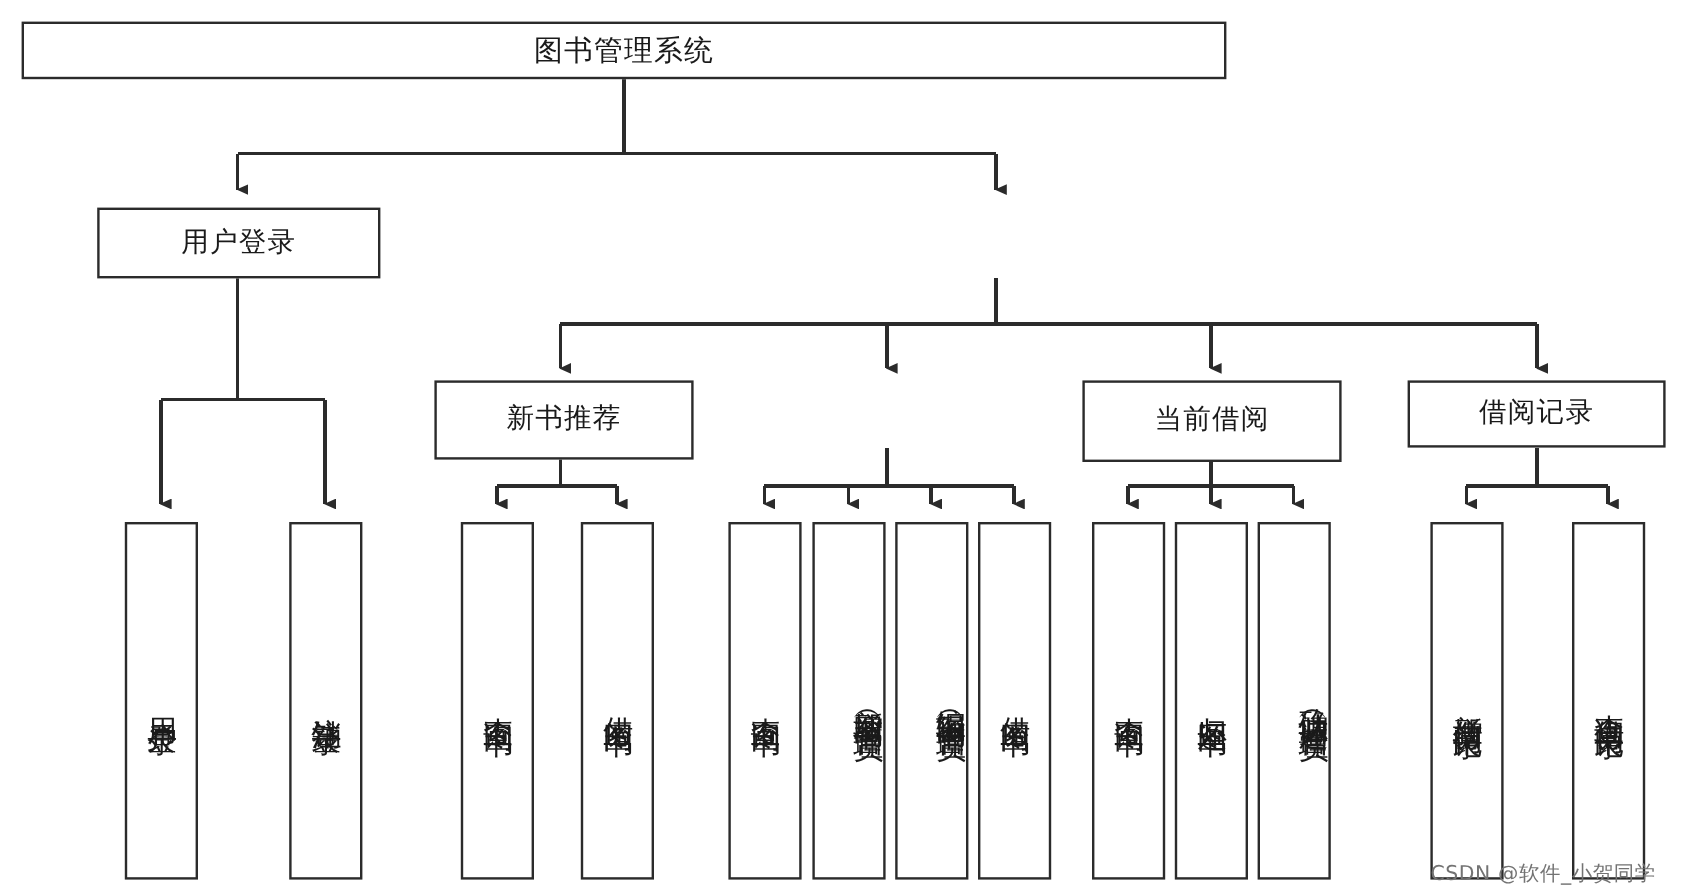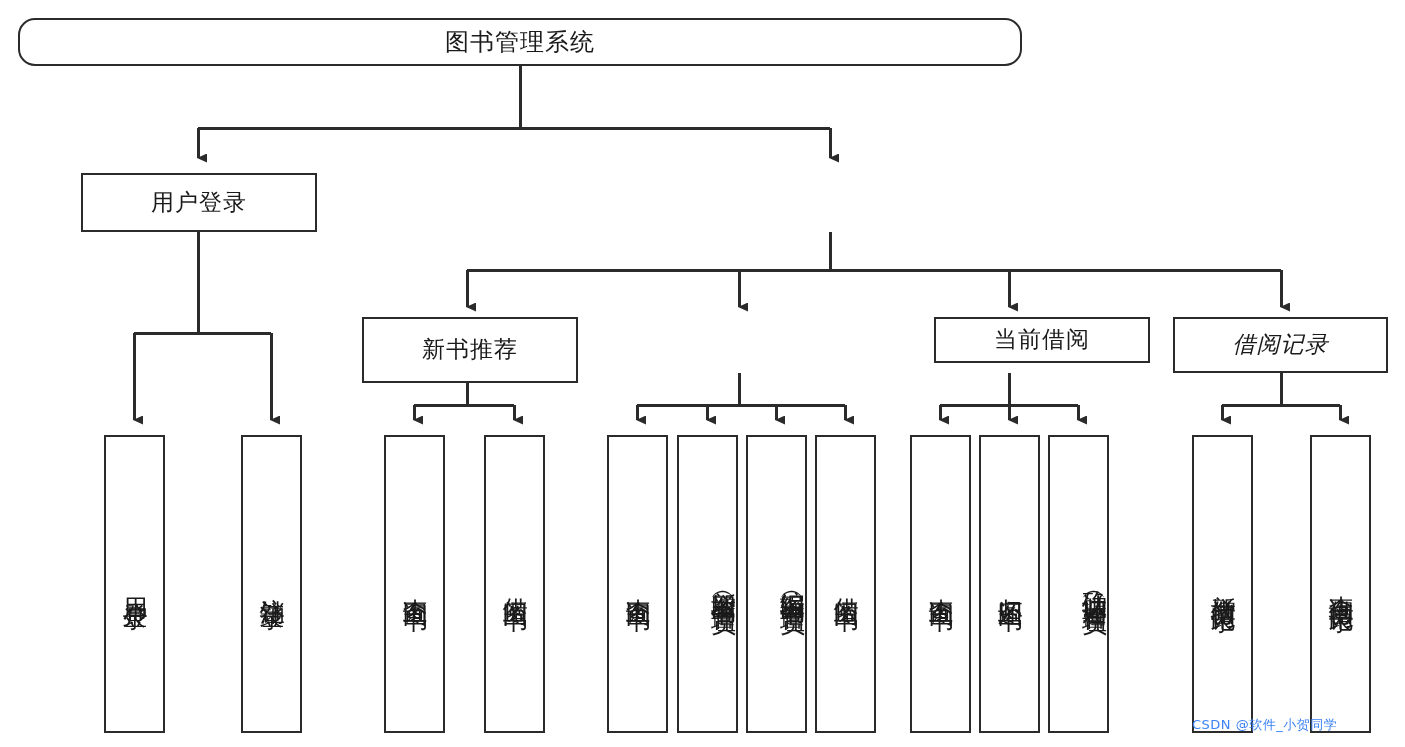--- a/index.html
+++ b/index.html
@@ -55,22 +55,22 @@
     padding-bottom: 6px;
     align-items: flex-start;
     justify-content: center;
     white-space: normal;
   }
   .node-v.v-center {
     align-items: center;
   }
   .watermark {
     position: absolute;
-    font-size: 13px;
-    color: #3b82f6;
+    font-size: 17px;
+    color: #737373;
     letter-spacing: 0.5px;
     white-space: nowrap;
     user-select: none;
   }
 </style>
 </head>
 <body>
 
 <div id="diagram-root">
 
@@ -117,27 +117,27 @@
       <path d="M 1009 405 L 1009 420" marker-end="url(#arrowhead)"></path>
       <path d="M 1078 405 L 1078 420" marker-end="url(#arrowhead)"></path>
 
       <path d="M 1281 373 L 1281 405"></path>
       <path d="M 1222 405 L 1340 405"></path>
       <path d="M 1222 405 L 1222 420" marker-end="url(#arrowhead)"></path>
       <path d="M 1340 405 L 1340 420" marker-end="url(#arrowhead)"></path>
     </g>
   </svg>
 
-  <div class="node node-h node-root" style="left:18px; top:18px; width:1004px; height:48px;border-radius:17px;">图书管理系统</div>
+  <div class="node node-h node-root" style="left:18px; top:18px; width:1004px; height:48px;">图书管理系统</div>
 
   <div class="node node-h" style="left:81px; top:173px; width:236px; height:59px;">用户登录</div>
 
   <div class="node node-h" style="left:362px; top:317px; width:216px; height:66px;">新书推荐</div>
-  <div class="node node-h" style="left:902px; top:317px; width:216px; height:46px;margin-left:32px;">当前借阅</div>
-  <div class="node node-h" style="left:1173px; top:317px; width:215px; height:56px;font-style:italic;">借阅记录</div>
+  <div class="node node-h" style="left:902px; top:317px; width:216px; height:68px;">当前借阅</div>
+  <div class="node node-h" style="left:1173px; top:317px; width:215px; height:56px;">借阅记录</div>
 
   <div class="node node-v v-center" style="left:104px; top:435px; width:61px; height:298px;">用户登录</div>
   <div class="node node-v v-center" style="left:241px; top:435px; width:61px; height:298px;">注销登录</div>
 
   <div class="node node-v v-center" style="left:384px; top:435px; width:61px; height:298px;">查询图书</div>
   <div class="node node-v v-center" style="left:484px; top:435px; width:61px; height:298px;">借阅图书</div>
 
   <div class="node node-v v-center" style="left:607px; top:435px; width:61px; height:298px;">查询图书</div>
   <div class="node node-v" style="left:677px; top:435px; width:61px; height:298px;">新增图书（管理员）</div>
   <div class="node node-v" style="left:746px; top:435px; width:61px; height:298px;">编辑图书（管理员）</div>

